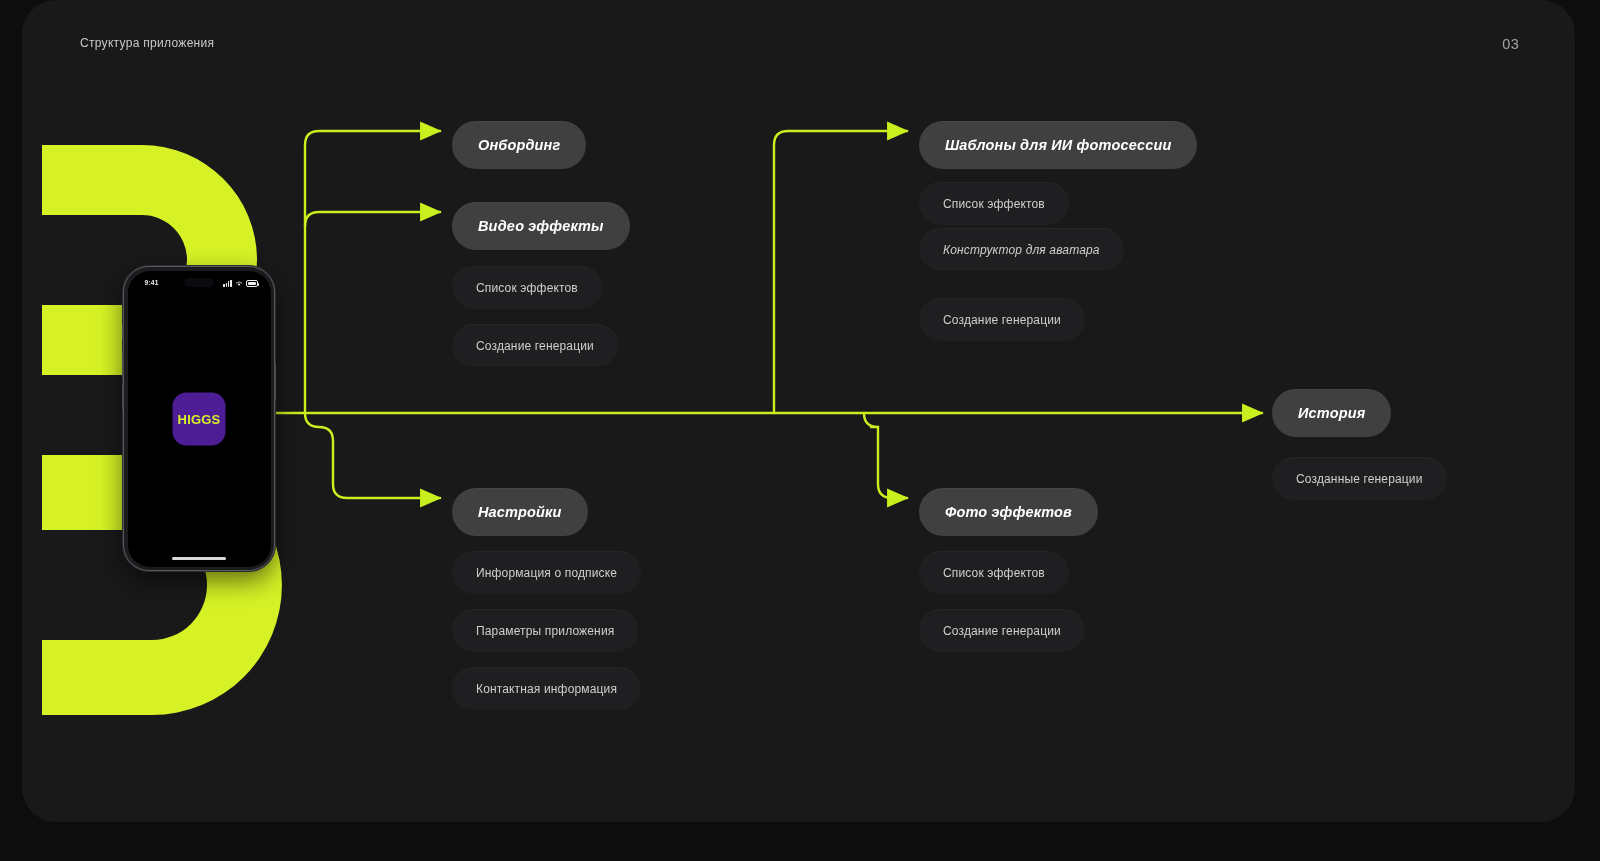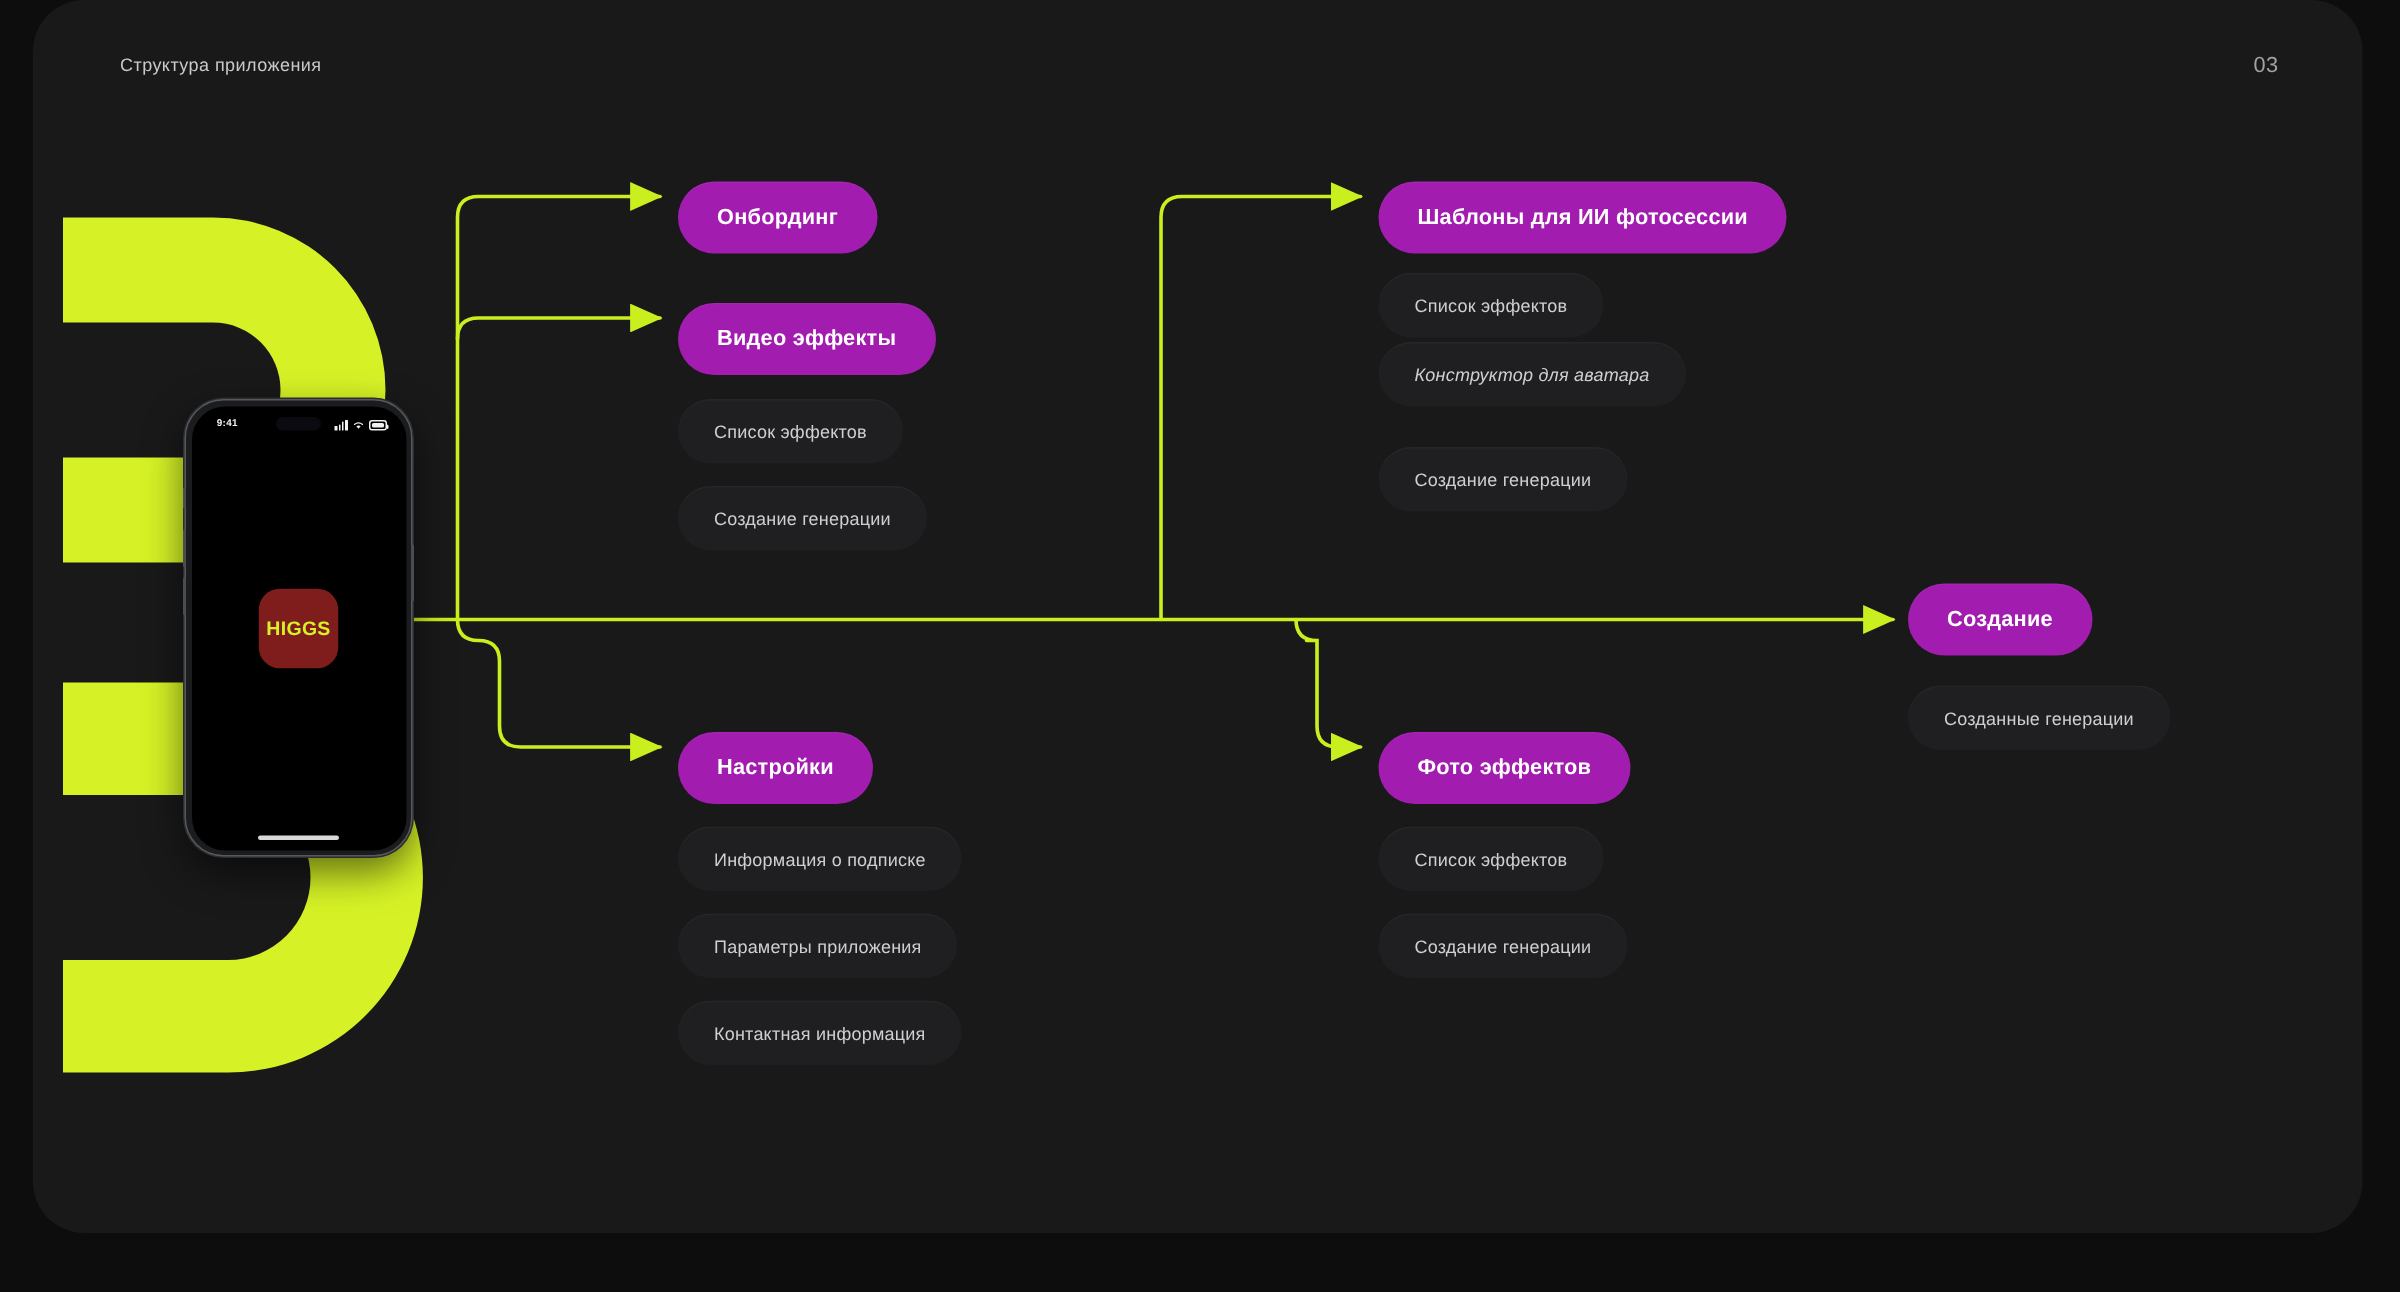--- a/index.html
+++ b/index.html
@@ -68,39 +68,39 @@
   .bars i:nth-child(4){height:6.6px}
   .wifi{ width:8px; height:7px; }
   .batt{
     width:12px;height:6.4px;border:1px solid #f2f2f2;border-radius:2px;position:relative;
   }
   .batt::before{content:"";position:absolute;left:1px;top:1px;bottom:1px;right:1px;background:#f2f2f2;border-radius:1px;}
   .batt::after{content:"";position:absolute;right:-2.4px;top:1.8px;width:1.3px;height:2.6px;background:#f2f2f2;border-radius:0 1px 1px 0;}
 
   #applogo{
     position:absolute; left:50%; top:50%; transform:translate(-50%,-50%);
-    width:53px; height:53px; border-radius:14px; background:#7f1d1d;
+    width:53px; height:53px; border-radius:14px; background:#4c1d95;
     display:flex; align-items:center; justify-content:center;
   }
   #applogo span{ font-size:13px; font-weight:bold; color:#d6f226; letter-spacing:.2px; }
   #homebar{
     position:absolute; left:50%; bottom:7px; transform:translateX(-50%);
     width:54px; height:2.6px; background:#d8d8d8; border-radius:3px;
   }
 
   
   .node{
     position:absolute; display:flex; align-items:center;
     border-radius:24px; white-space:nowrap;
     background:#232325;
     box-shadow:inset 0 1px 0 rgba(255,255,255,.035);
   }
   .node.primary{
-    background:#a21caf; height:48px; padding:0 26px;
-    font-size:14.5px; font-weight:bold; color:#ffffff; letter-spacing:.15px;
+    background:#404040; height:48px; padding:0 26px;
+    font-size:14.5px; font-weight:bold; color:#ffffff; letter-spacing:.15px;font-style:italic;
   }
   .node.sub{
     background:#1f1f21; height:43px; padding:0 24px;
     font-size:12px; font-weight:normal; color:#cfcfcf; letter-spacing:.15px;
   }
 </style>
 </head>
 <body>
 
 <div id="stage">
@@ -208,20 +208,20 @@
       <span>Фото эффектов</span>
     </div>
     <div class="node sub" style="left:897px; top:551px;">
       <span>Список эффектов</span>
     </div>
     <div class="node sub" style="left:897px; top:609px;">
       <span>Создание генерации</span>
     </div>
 
     <div class="node primary" style="left:1250px; top:389px;">
-      <span>Создание</span>
+      <span>История</span>
     </div>
     <div class="node sub" style="left:1250px; top:457px;justify-content:center;">
       <span>Созданные генерации</span>
     </div>
 
   </div>
 </div>
 
 </body></html>

